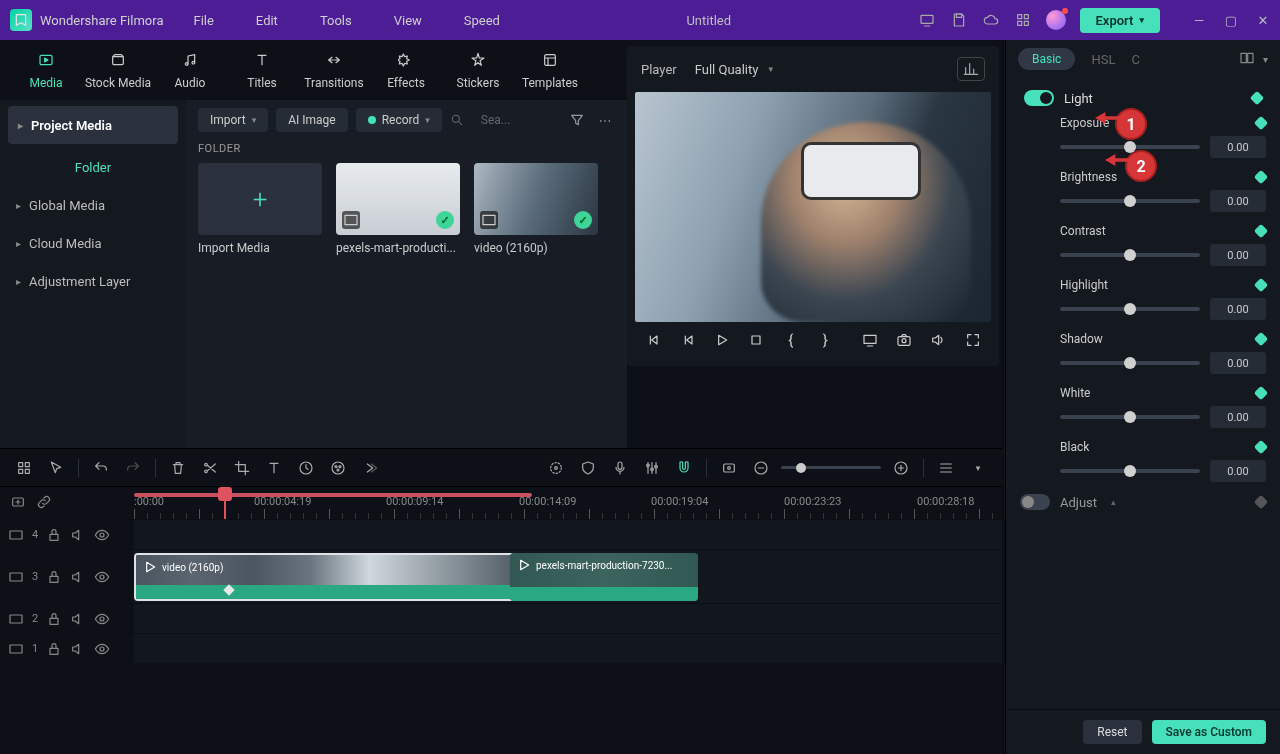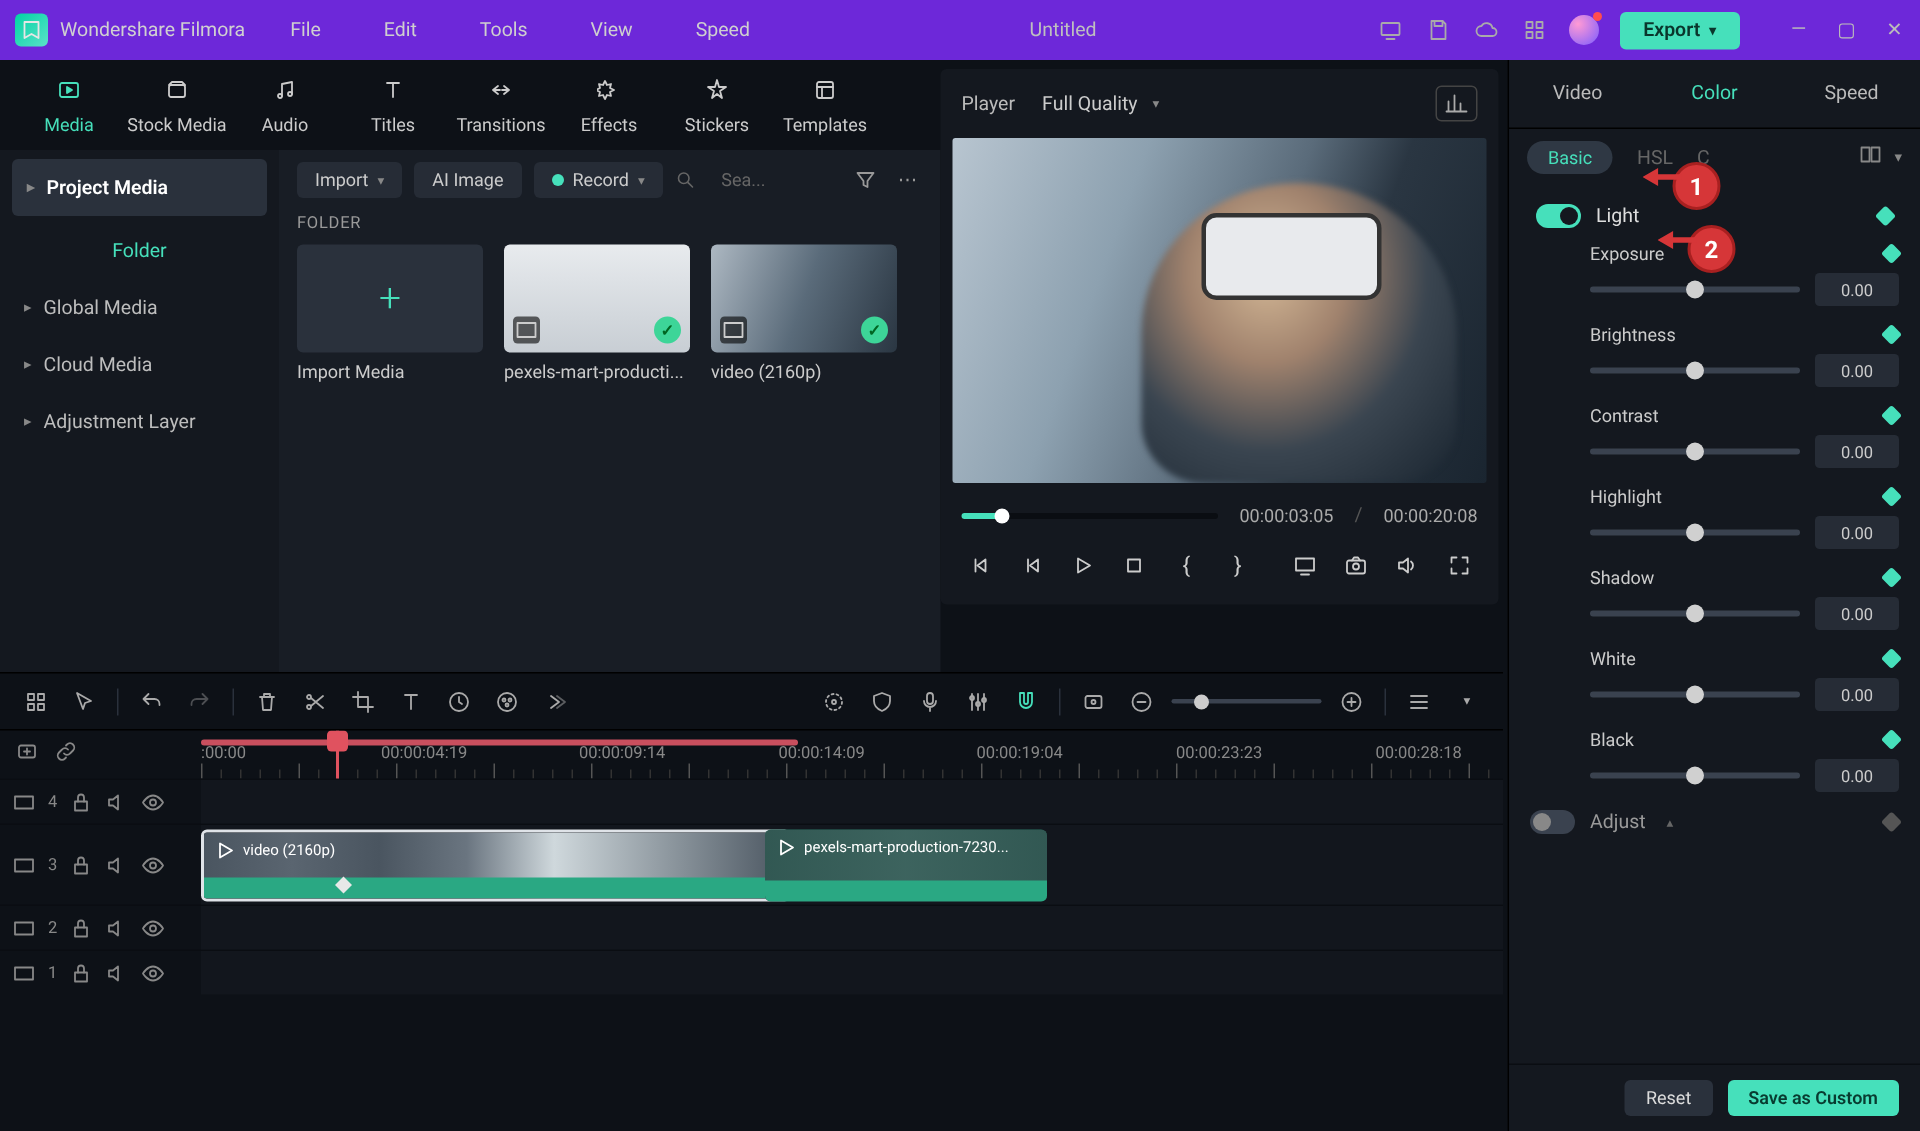--- a/index.html
+++ b/index.html
@@ -1,19 +1,19 @@
 <!DOCTYPE html>
 <html><head>
 <meta charset="utf-8">
 <style>
 * { box-sizing: border-box; margin: 0; padding: 0; font-family: -apple-system, BlinkMacSystemFont, "Segoe UI", Roboto, sans-serif; }
 body { background: #0d1117; color: #e6e6e6; width: 1280px; height: 754px; overflow: hidden; font-size: 13px; user-select: none; position: relative; }
 
 
-.titlebar { height: 40px; display: flex; align-items: center; padding: 0 10px; background: #6d28d9; }
+.titlebar { height: 40px; display: flex; align-items: center; padding: 0 10px; background: #4c1d95; }
 .titlebar .logo { width: 22px; height: 22px; background: linear-gradient(135deg,#00d4a4,#5ce1c9); border-radius: 4px; margin-right: 8px; display:flex; align-items:center; justify-content:center; }
 .titlebar .appname { font-size: 13px; color: #d0d0d0; margin-right: 30px; }
 .titlebar .menu { display: flex; gap: 42px; }
 .titlebar .menu span { font-size: 13px; color: #cfcfcf; cursor: pointer; }
 .titlebar .title-center { flex: 1; text-align: center; color: #bfbfbf; font-size: 13px; }
 .titlebar .right-icons { display: flex; gap: 14px; align-items:center; }
 .titlebar .r-ico { width: 18px; height: 18px; color:#aaa; display:flex; align-items:center; justify-content:center; }
 .titlebar .avatar { width:20px; height:20px; border-radius:50%; background: radial-gradient(circle at 30% 30%, #ff9ad5, #7b5cff); position:relative; }
 .titlebar .avatar::after{content:'';position:absolute;top:-2px;right:-2px;width:6px;height:6px;background:#ff4d4d;border-radius:50%;}
 .titlebar .export-btn { background:#46e0bb; color:#0a362c; padding: 5px 16px; border-radius:4px; font-weight:600; font-size:13px; display:flex; align-items:center; gap:6px; cursor:pointer; }
@@ -401,29 +401,20 @@
         <div class="chart-ico">
             <svg viewBox="0 0 24 24">
               <path d="M4 20V10M10 20V4M16 20v-8M22 20H2"></path>
             </svg>
           </div>
       </div>
       <div class="player-canvas">
         <div class="subject"></div>
           <div class="vr"></div>
       </div>
-      <div class="player-progress">
-        <div class="track">
-            <div class="fill"></div>
-            <div class="knob"></div>
-          </div>
-        <div class="time">00:00:03:05</div>
-        <div class="sep">/</div>
-        <div class="time">00:00:20:08</div>
-      </div>
       <div class="player-ctrls">
         <div class="ci">
             <svg viewBox="0 0 24 24">
               <path d="M18 6l-8 6 8 6zM8 6v12"></path>
             </svg>
           </div>
         <div class="ci">
             <svg viewBox="0 0 24 24">
               <path d="M8 6v12M18 6l-8 6 8 6z"></path>
             </svg>
@@ -463,25 +454,20 @@
         <div class="ci">
             <svg viewBox="0 0 24 24">
               <path d="M4 9V4h5M20 9V4h-5M4 15v5h5M20 15v5h-5"></path>
             </svg>
           </div>
       </div>
     </div>
   </div>
 
   <div class="right-pane">
-    <div class="insp-tabs">
-      <div class="itab">Video</div>
-      <div class="itab active">Color</div>
-      <div class="itab">Speed</div>
-    </div>
     <div class="insp-sub">
       <div class="pill active">Basic</div>
       <div class="clabel">HSL</div>
       <div class="clabel">C</div>
       <div class="layout-ico">
         <span><svg viewBox="0 0 24 24">
               <rect x="3" y="5" width="8" height="14"></rect>
               <rect x="13" y="5" width="8" height="14"></rect>
             </svg></span>
         <span style="font-size:10px">▾</span>

